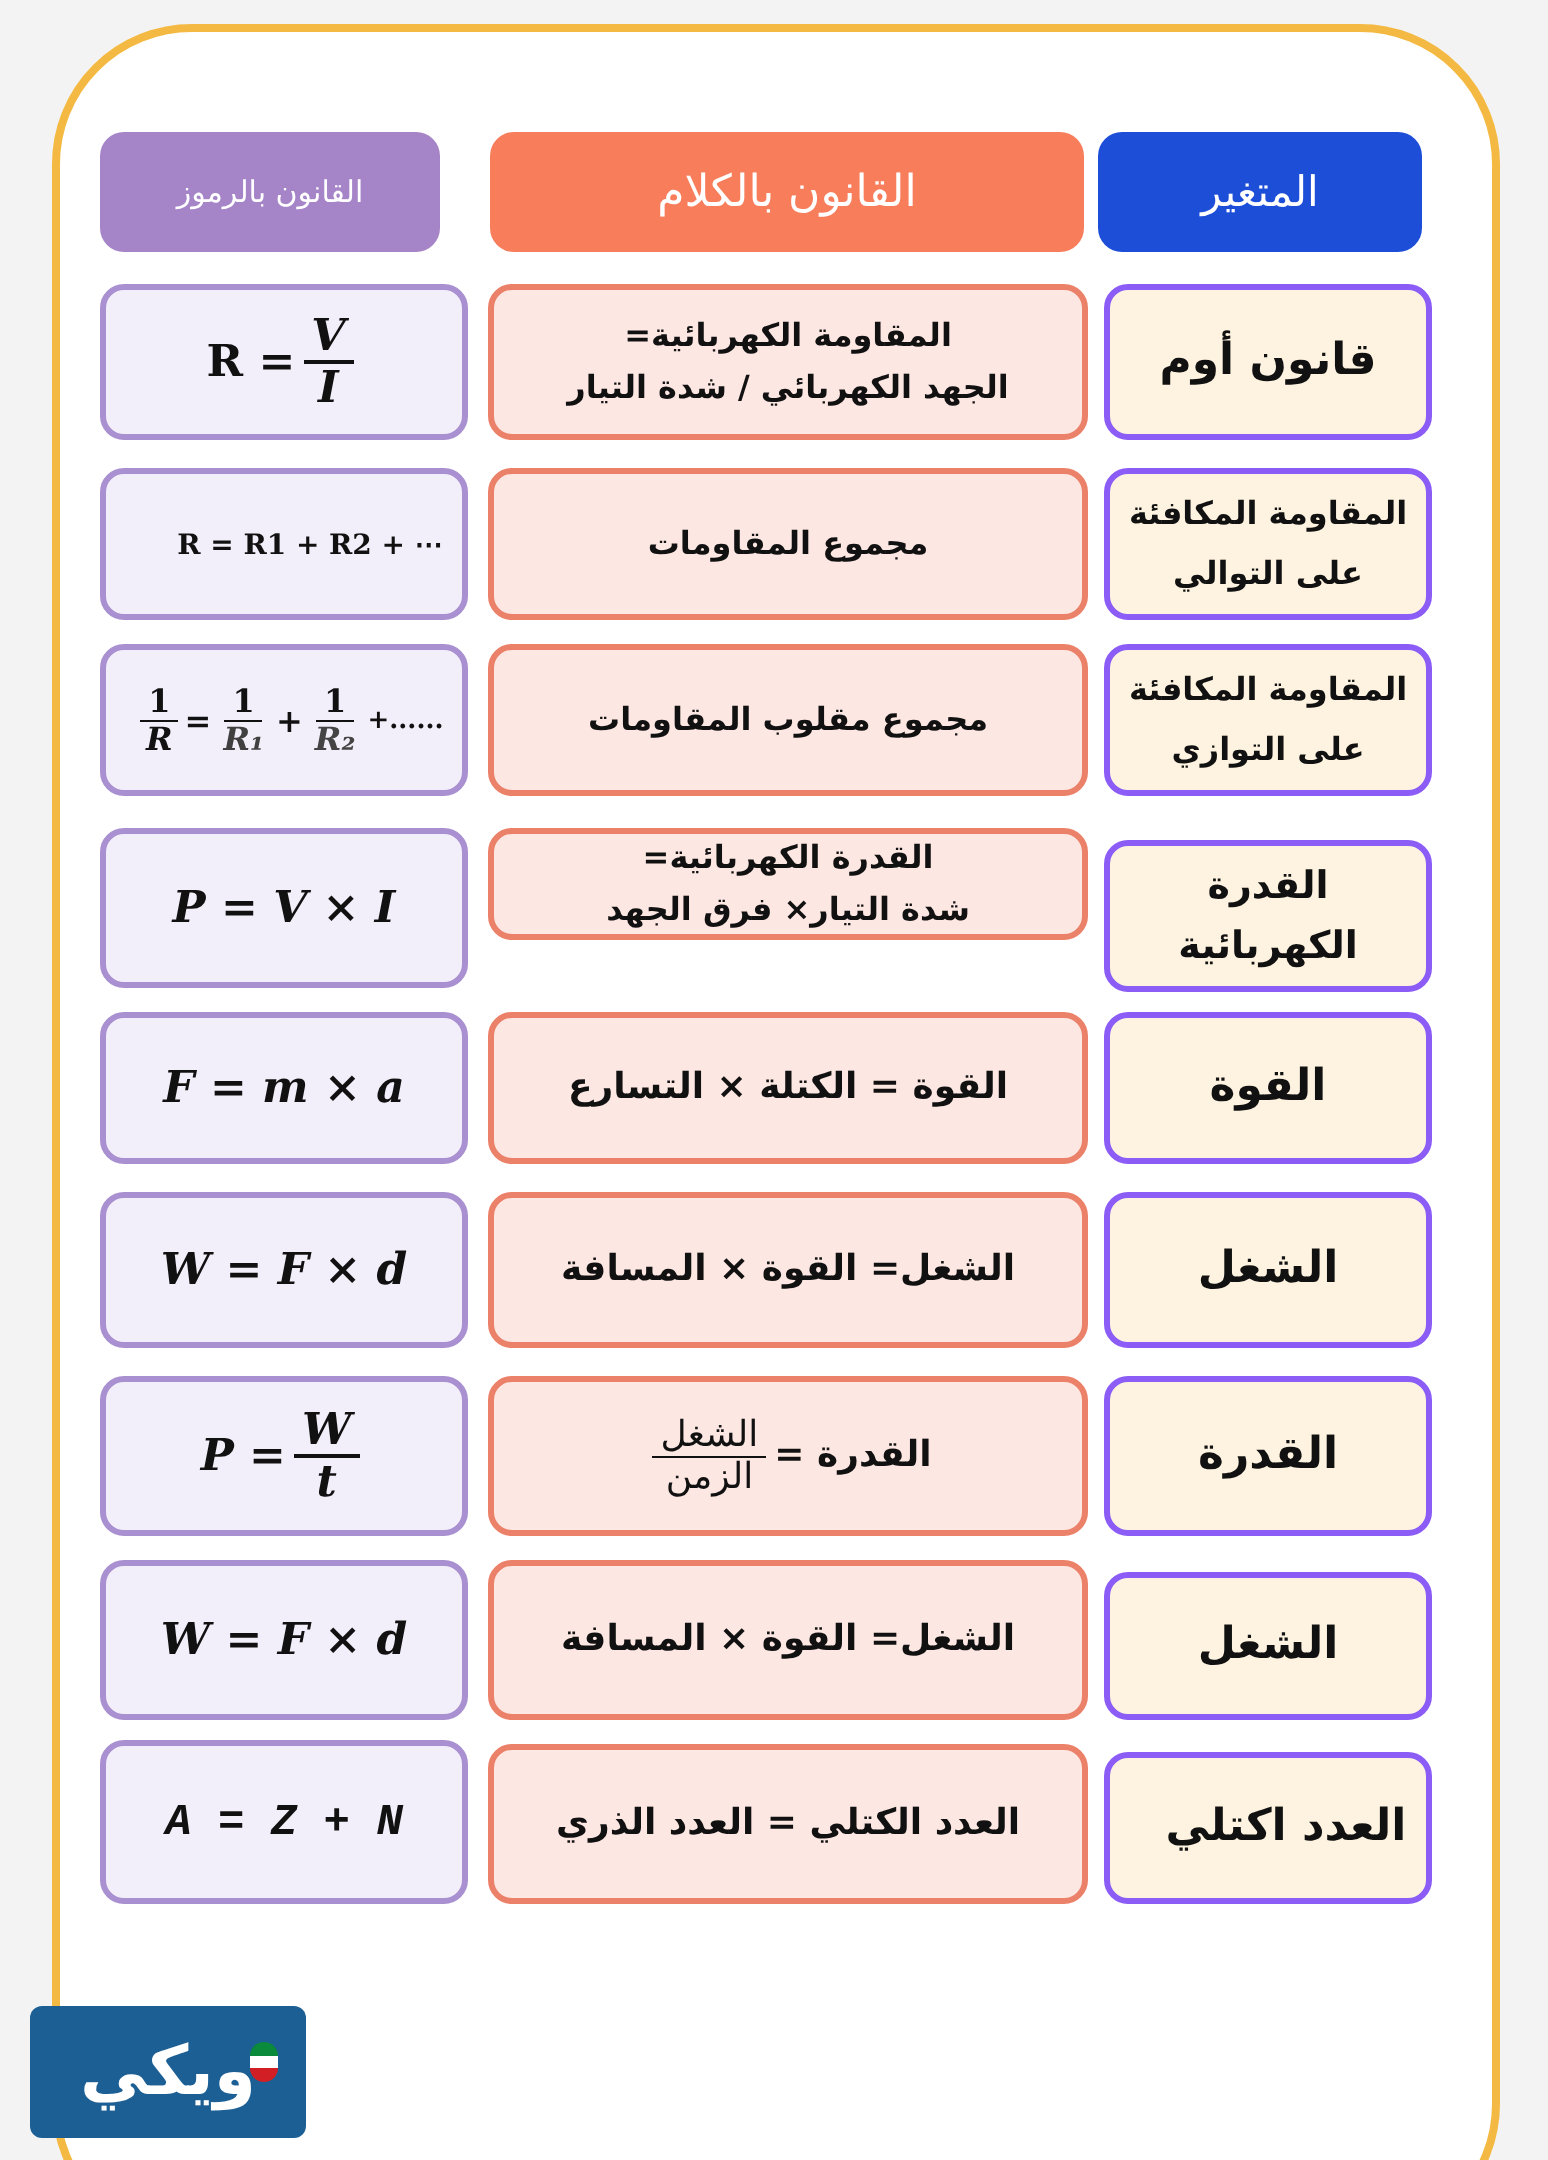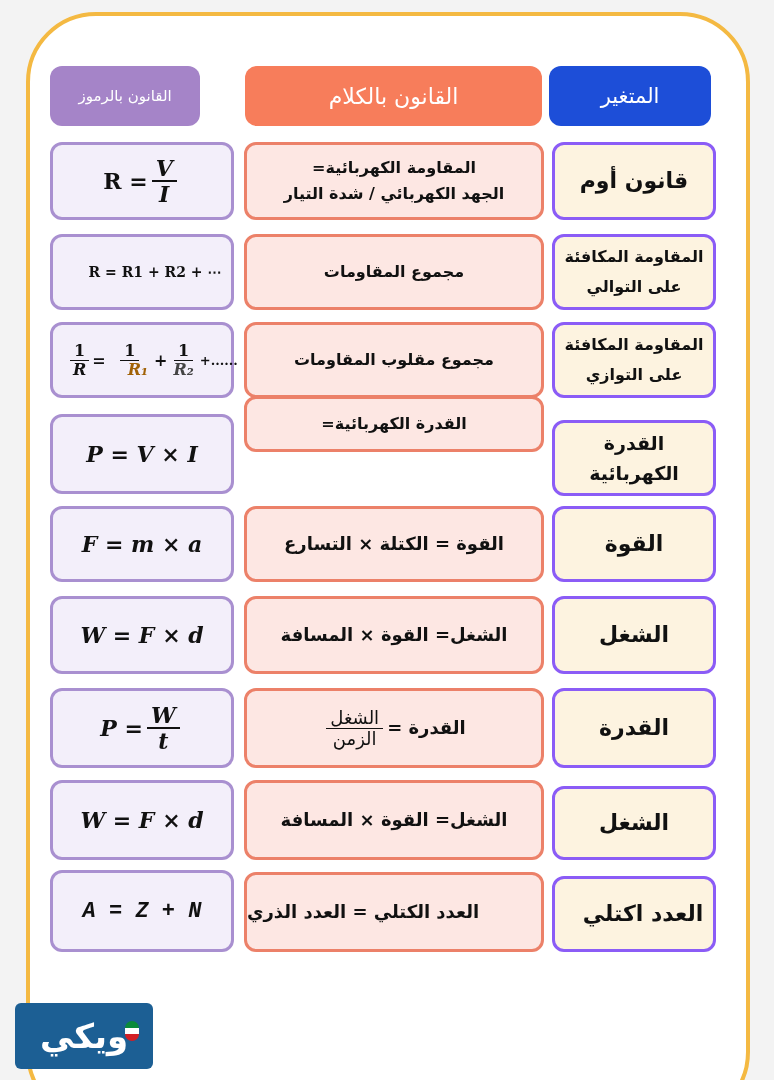--- a/index.html
+++ b/index.html
@@ -59,21 +59,21 @@
     position:absolute; right:10px; top:18px; width:14px; height:20px; border-radius:7px;
     overflow:hidden; display:flex; flex-direction:column;
   }
   .flag i { flex:1; display:block; }
 </style>
 </head>
 <body>
 
 <div class="frame"></div>
 
-<div class="cell hdr hdr-sym" style="left:50px;top:66px;width:150px;height:60px;">القانون بالرموز</div>
+<div class="cell hdr hdr-sym" style="left:50px;top:66px;width:170px;height:60px;">القانون بالرموز</div>
 <div class="cell hdr hdr-words" style="left:245px;top:66px;width:297px;height:60px;">القانون بالكلام</div>
 <div class="cell hdr hdr-var" style="left:549px;top:66px;width:162px;height:60px;">المتغير</div>
 
 <div class="cell sym" style="top:142px;height:78px;">
   <span>R =</span>
   <span class="frac">
     <span class="num mi" style="font-weight:bold;">V</span>
     <span class="den mi" style="font-weight:bold;">I</span>
   </span>
 </div>
@@ -97,42 +97,43 @@
 </div>
 
 <div class="cell sym" style="top:322px;height:76px;font-size:16px;justify-content:flex-start;padding-left:14px;">
   <span class="frac" style="margin:0 2px;">
     <span class="num" style="font-weight:bold;border-bottom-width:1px;">1</span>
     <span class="den mi" style="font-weight:bold;">R</span>
   </span>
   <span>=</span>
   <span class="frac" style="margin:0 2px;">
     <span class="num" style="font-weight:bold;border-bottom-width:1px;">1</span>
-    <span class="den mi" style="color:#a16207;margin-left:16px;">R₁</span>
+    <span class="den mi" style="color:#404040;">R₁</span>
   </span>
   <span>+</span>
   <span class="frac" style="margin:0 2px;">
     <span class="num" style="font-weight:bold;border-bottom-width:1px;">1</span>
     <span class="den mi" style="color:#444;">R₂</span>
   </span>
   <span style="font-size:13px;">+......</span>
 </div>
 <div class="cell words" style="top:322px;height:76px;">
   <span>مجموع مقلوب المقاومات</span>
 </div>
 <div class="cell var lines" style="top:322px;height:76px;flex-direction:column;font-size:16px;">
   <span>المقاومة المكافئة</span>
   <span>على التوازي</span>
 </div>
 
 <div class="cell sym mi" style="top:414px;height:80px;font-weight:bold;">
   <span>P = V × I</span>
 </div>
-<div class="cell words lines" style="top:396px;height:56px;flex-direction:column;">
+<div class="cell words lines" style="top:414px;height:56px;flex-direction:column;">
   <span>القدرة الكهربائية=</span>
+  <span>شدة التيار× فرق الجهد</span>
 </div>
 <div class="cell var lines" style="top:420px;height:76px;flex-direction:column;font-size:19px;">
   <span>القدرة</span>
   <span>الكهربائية</span>
 </div>
 
 <div class="cell sym mi" style="top:506px;height:76px;font-weight:bold;">
   <span>F = m × a</span>
 </div>
 <div class="cell words" style="top:506px;height:76px;font-size:18px;">
@@ -176,21 +177,21 @@
 <div class="cell words" style="top:780px;height:80px;font-size:18px;">
   <span>الشغل= القوة × المسافة</span>
 </div>
 <div class="cell var big" style="top:786px;height:74px;">
   <span>الشغل</span>
 </div>
 
 <div class="cell sym mi" style="top:870px;height:82px;font-weight:bold;font-family:Liberation Mono, monospace;">
   <span>A = Z + N</span>
 </div>
-<div class="cell words lines" style="top:872px;height:80px;flex-direction:column;font-size:18px;line-height:30px;align-items:flex-end;">
+<div class="cell words lines" style="top:872px;height:80px;flex-direction:column;font-size:18px;line-height:30px;">
   <span>العدد الكتلي = العدد الذري</span>
 </div>
 <div class="cell var big" style="top:876px;height:76px;padding-left:18px;">
   <span>العدد اكتلي</span>
 </div>
 
 <div class="logo">
   <span>ويكي</span>
   <span class="flag" style="right:14px;">
     <i style="background:#0a8a3a"></i>

